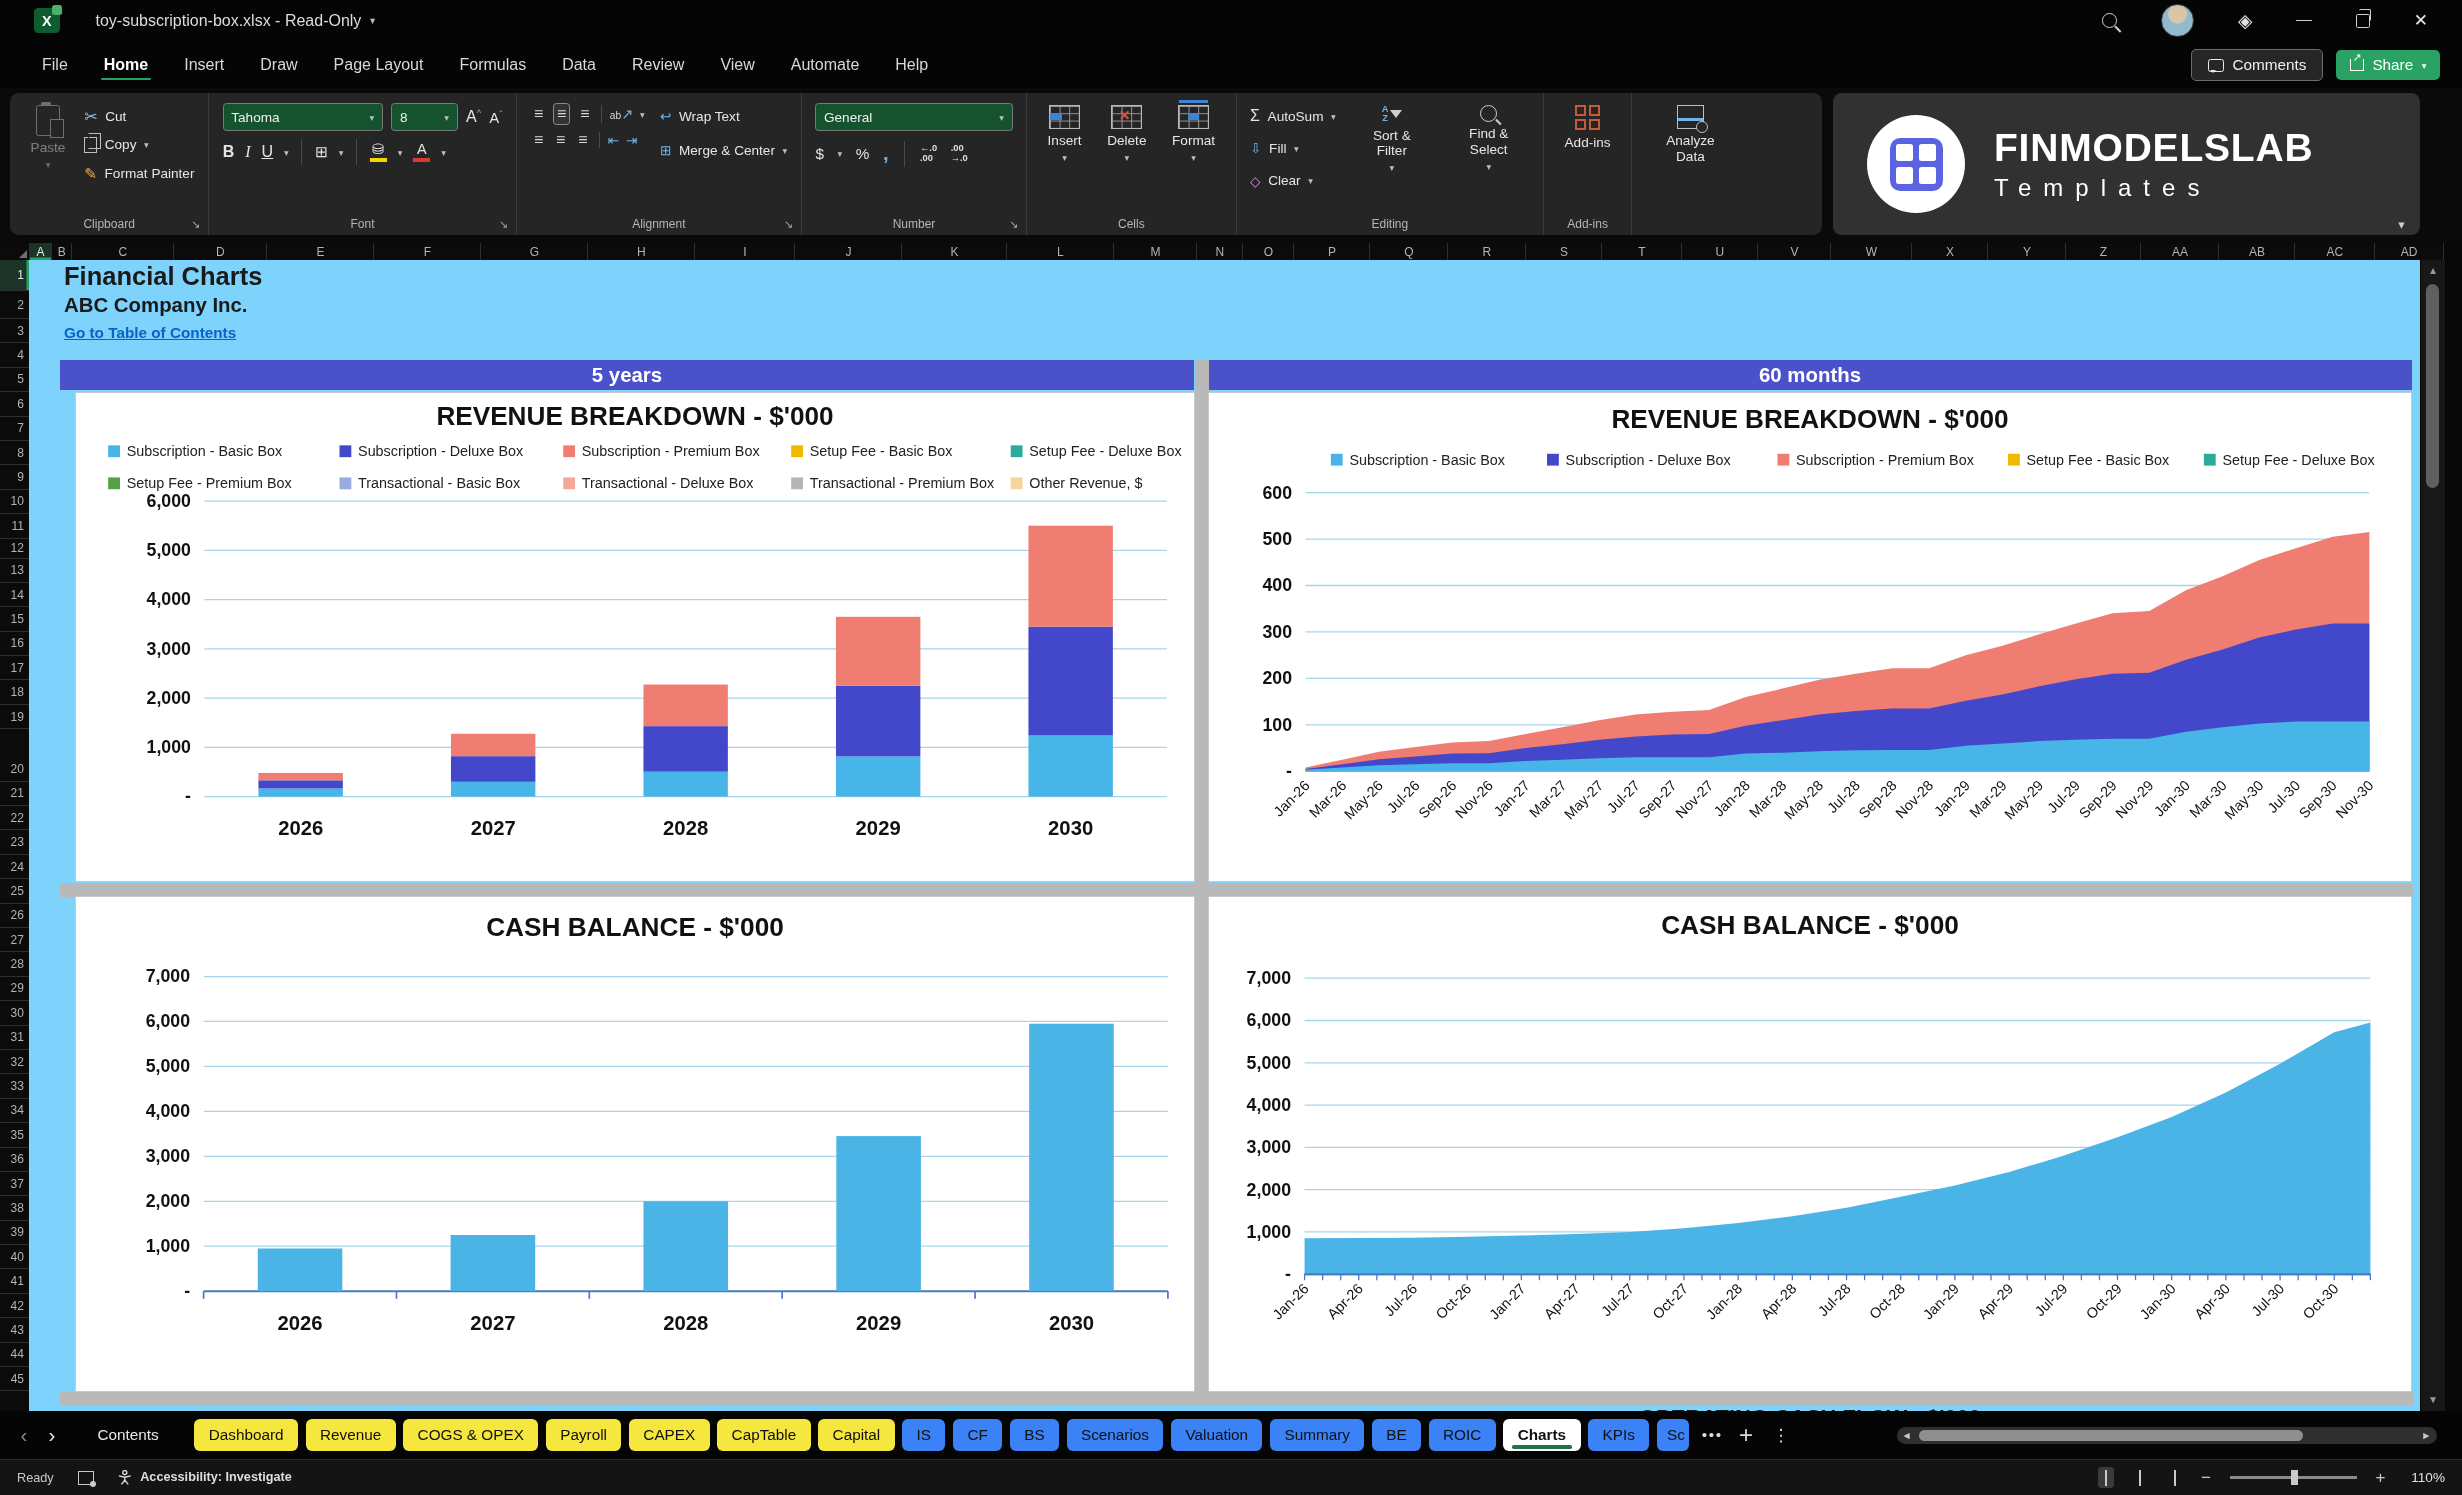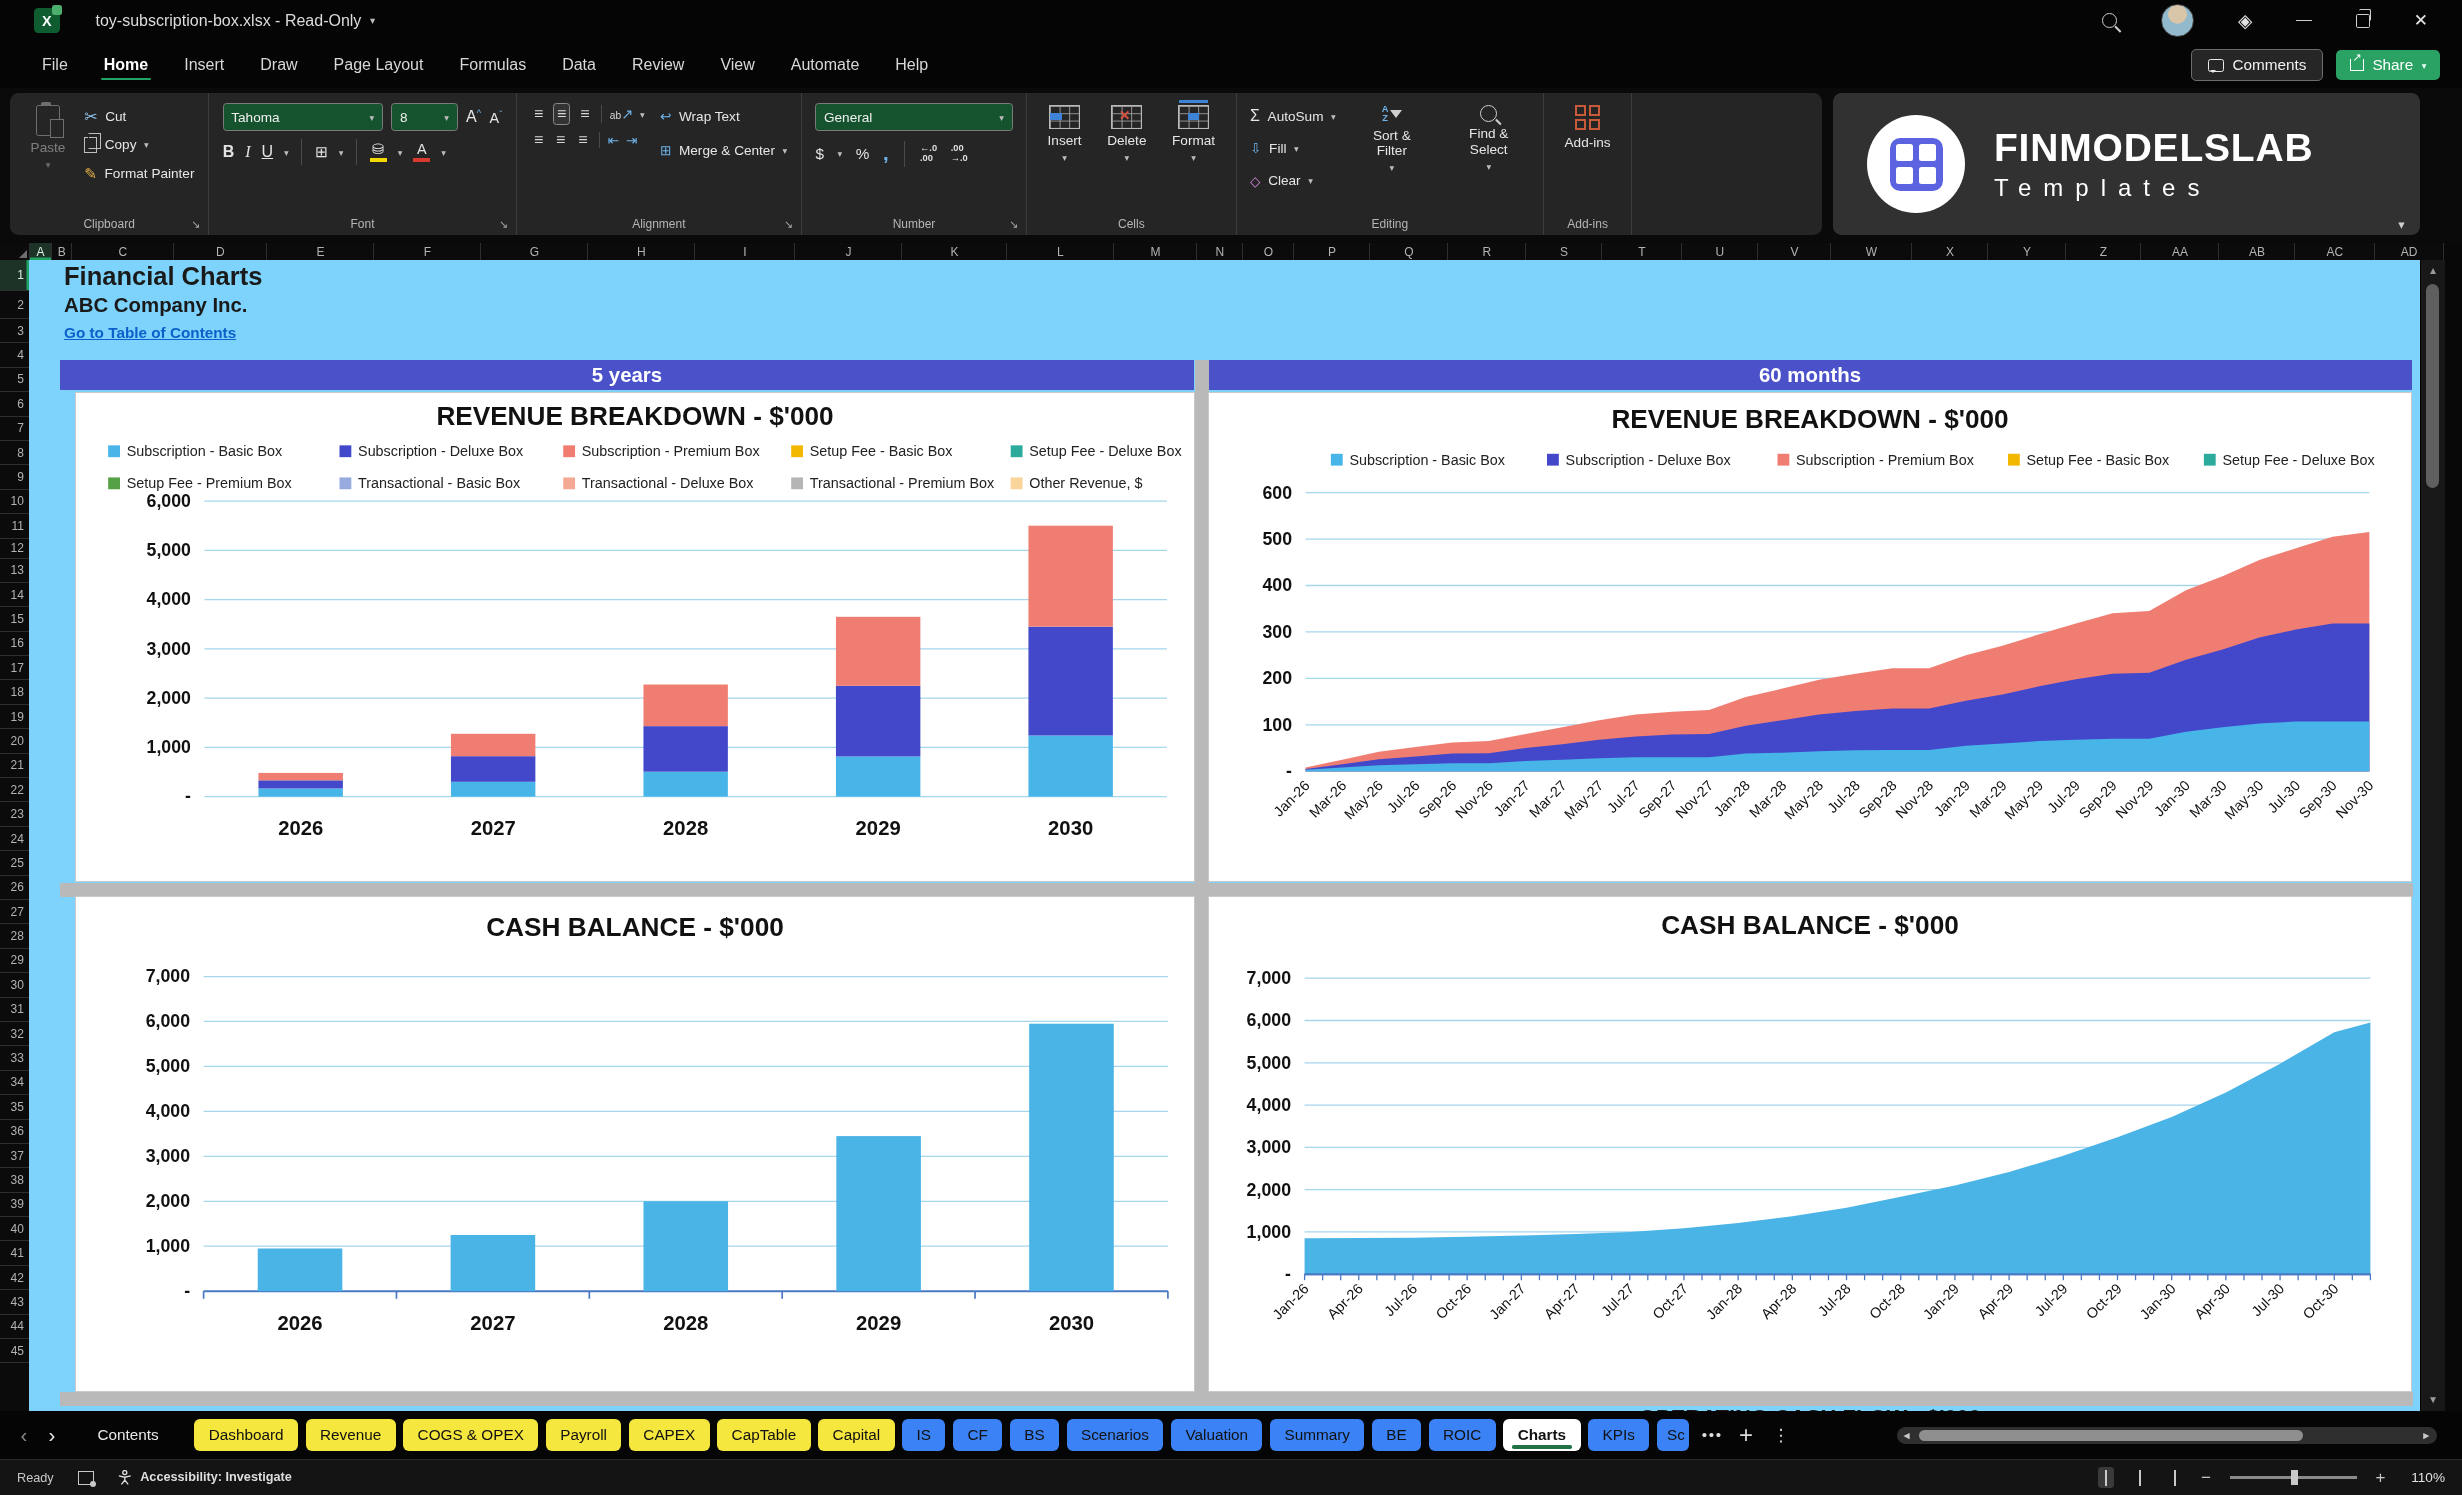--- a/index.html
+++ b/index.html
@@ -381,20 +381,26 @@
               <b></b>
               <b></b>
               <b></b>
               <b></b>
             </span>
           <span>Add-ins</span>
         </div>
         <div class="gcap">Add-ins</div>
       </div>
 
+      <div class="rgroup" style="border-right:none">
+        <div class="bigbtn" style="max-width:76px">
+          <span class="analyze-icon"></span>
+          <span>Analyze Data</span>
+        </div>
+      </div>
 
     </div>
 
     <div class="logo-panel">
       <div class="logo-circle">
         <div class="logo-sq">
             <b></b>
             <b></b>
             <b></b>
             <b></b>
@@ -455,21 +461,21 @@
       <div class="rowcell" style="height: 24.4px; flex: 0 0 auto;">10</div>
       <div class="rowcell" style="height: 24.4px; flex: 0 0 auto;">11</div>
       <div class="rowcell" style="height: 20px; flex: 0 0 auto;">12</div>
       <div class="rowcell" style="height: 24.4px; flex: 0 0 auto;">13</div>
       <div class="rowcell" style="height: 24.4px; flex: 0 0 auto;">14</div>
       <div class="rowcell" style="height: 24.4px; flex: 0 0 auto;">15</div>
       <div class="rowcell" style="height: 24.4px; flex: 0 0 auto;">16</div>
       <div class="rowcell" style="height: 24.4px; flex: 0 0 auto;">17</div>
       <div class="rowcell" style="height: 24.4px; flex: 0 0 auto;">18</div>
       <div class="rowcell" style="height: 24.4px; flex: 0 0 auto;">19</div>
-      <div class="rowcell" style="height: 24.4px; flex: 0 0 auto;">20</div>
+      <div class="rowcell" style="height: 24.4px; flex: 0 0 auto; margin-top: 28px;">20</div>
       <div class="rowcell" style="height: 24.4px; flex: 0 0 auto;">21</div>
       <div class="rowcell" style="height: 24.4px; flex: 0 0 auto;">22</div>
       <div class="rowcell" style="height: 24.4px; flex: 0 0 auto;">23</div>
       <div class="rowcell" style="height: 24.4px; flex: 0 0 auto;">24</div>
       <div class="rowcell" style="height: 24.4px; flex: 0 0 auto;">25</div>
       <div class="rowcell" style="height: 24.4px; flex: 0 0 auto;">26</div>
       <div class="rowcell" style="height: 24.4px; flex: 0 0 auto;">27</div>
       <div class="rowcell" style="height: 24.4px; flex: 0 0 auto;">28</div>
       <div class="rowcell" style="height: 24.4px; flex: 0 0 auto;">29</div>
       <div class="rowcell" style="height: 24.4px; flex: 0 0 auto;">30</div>

